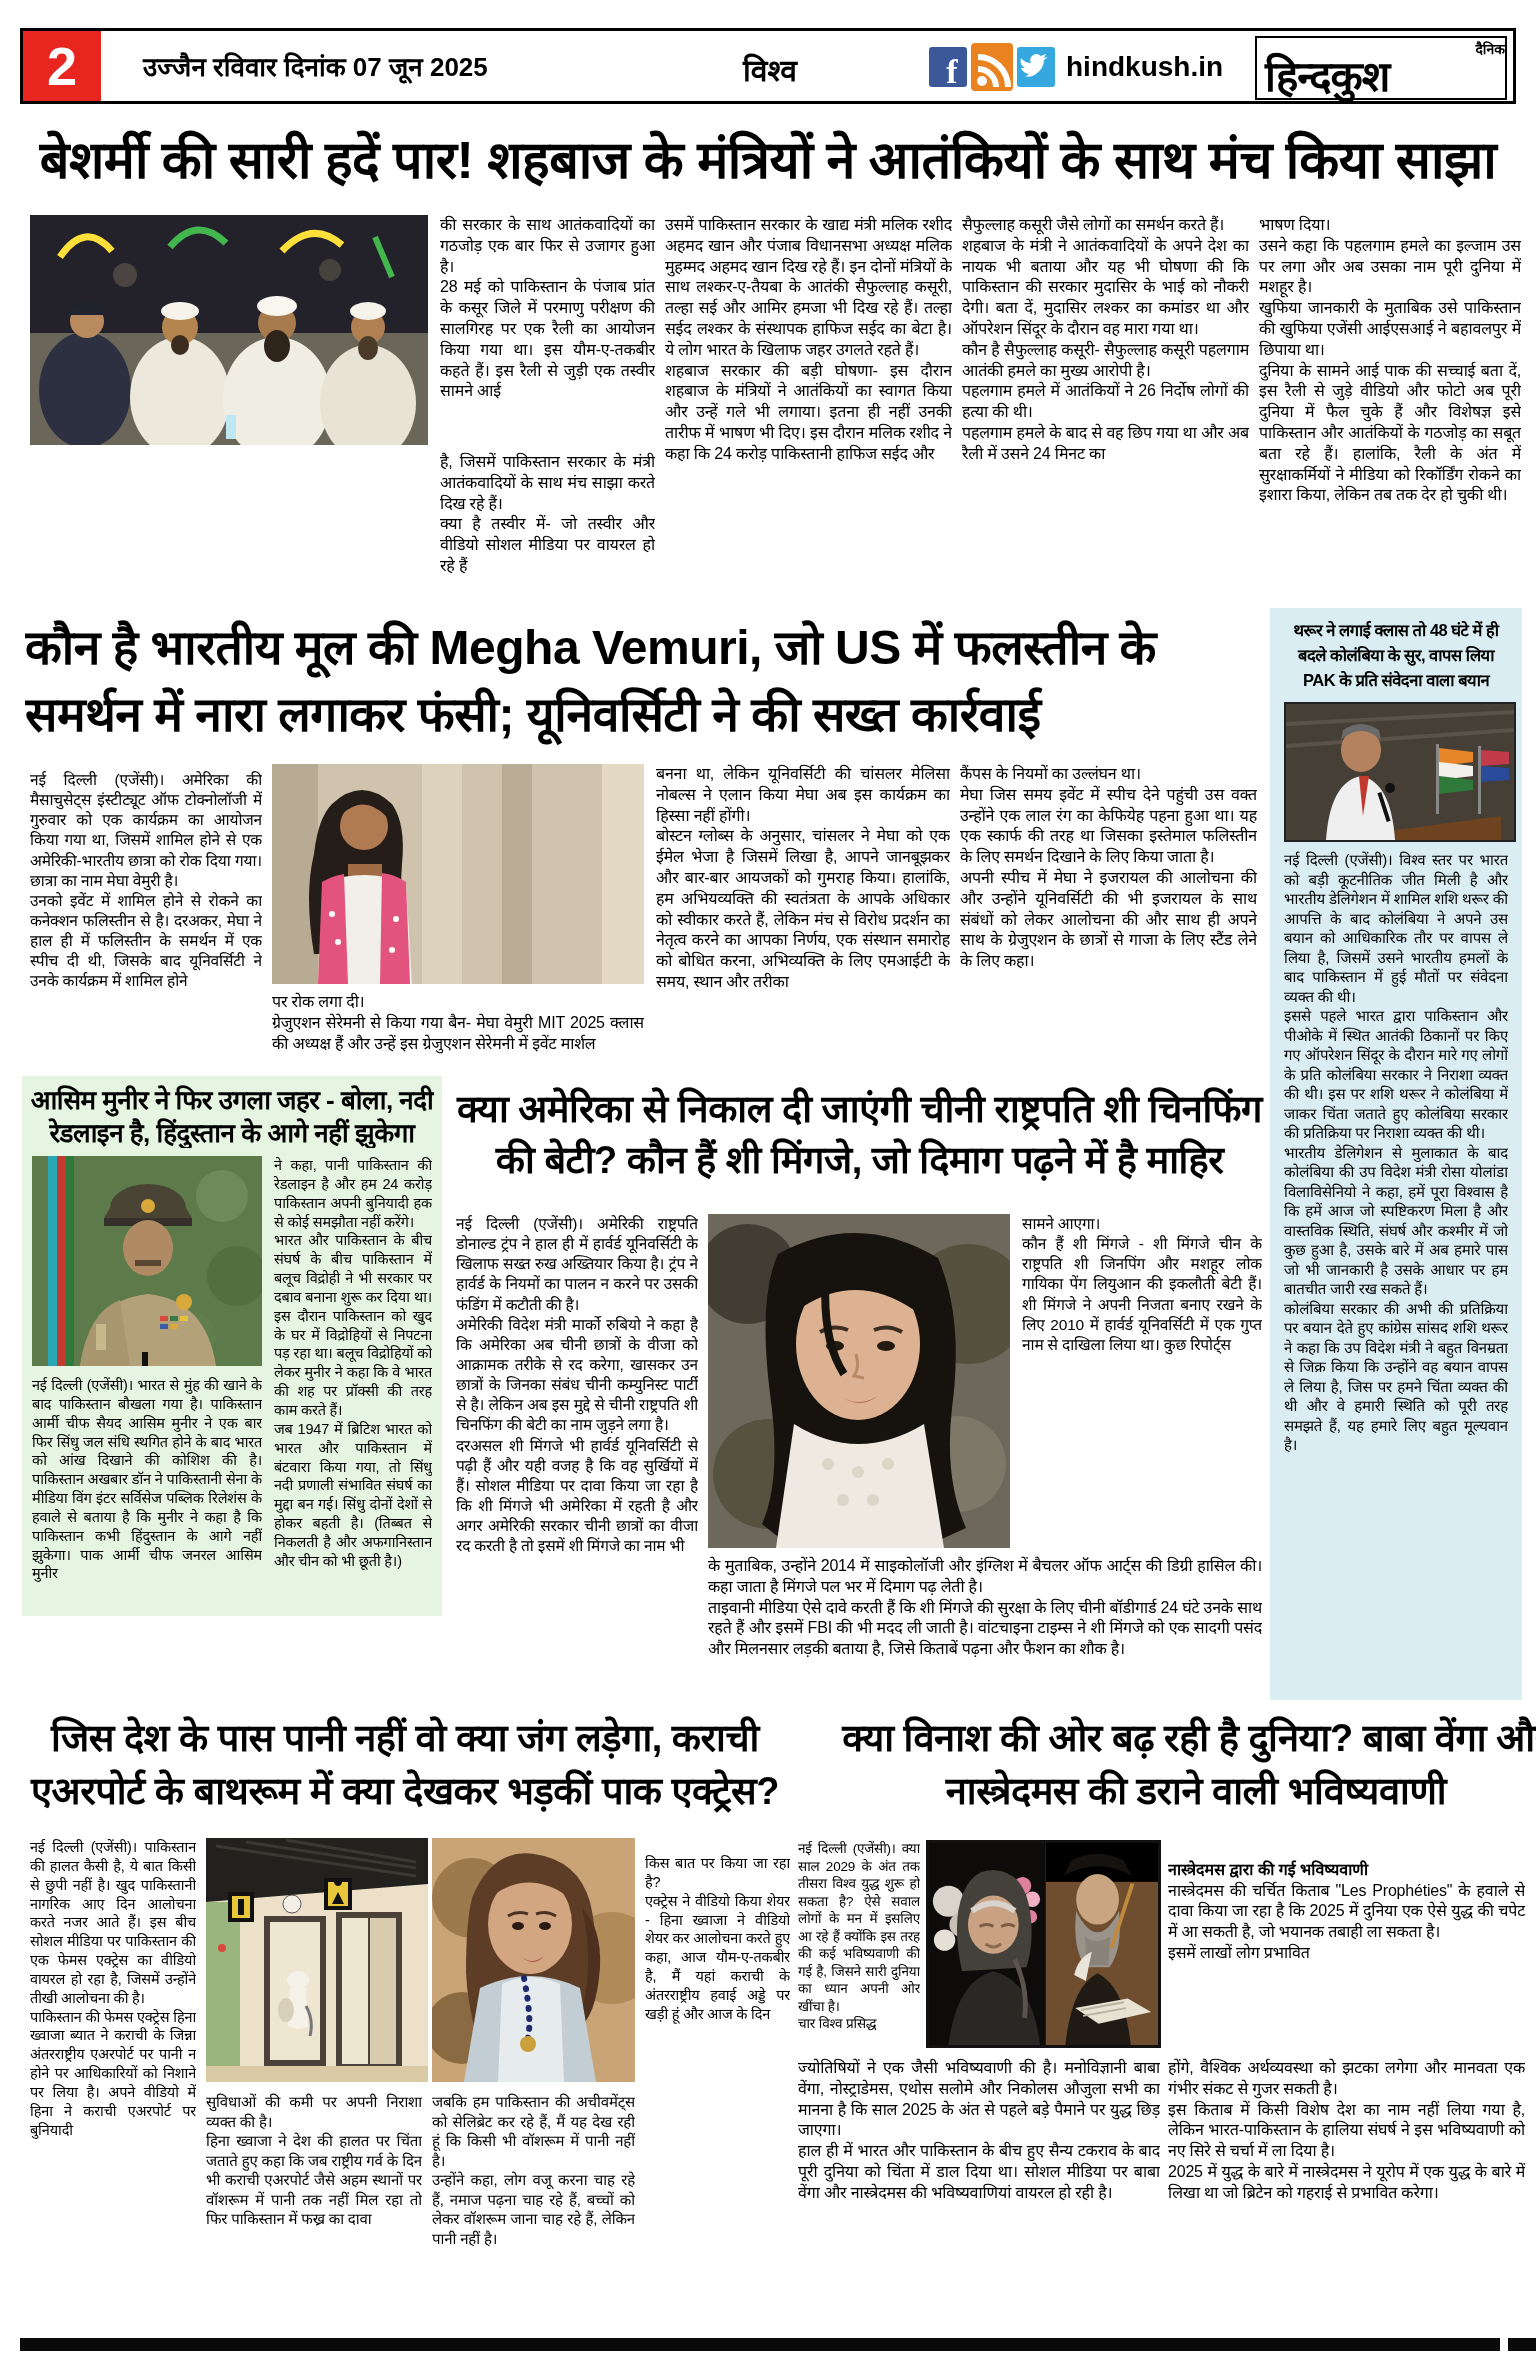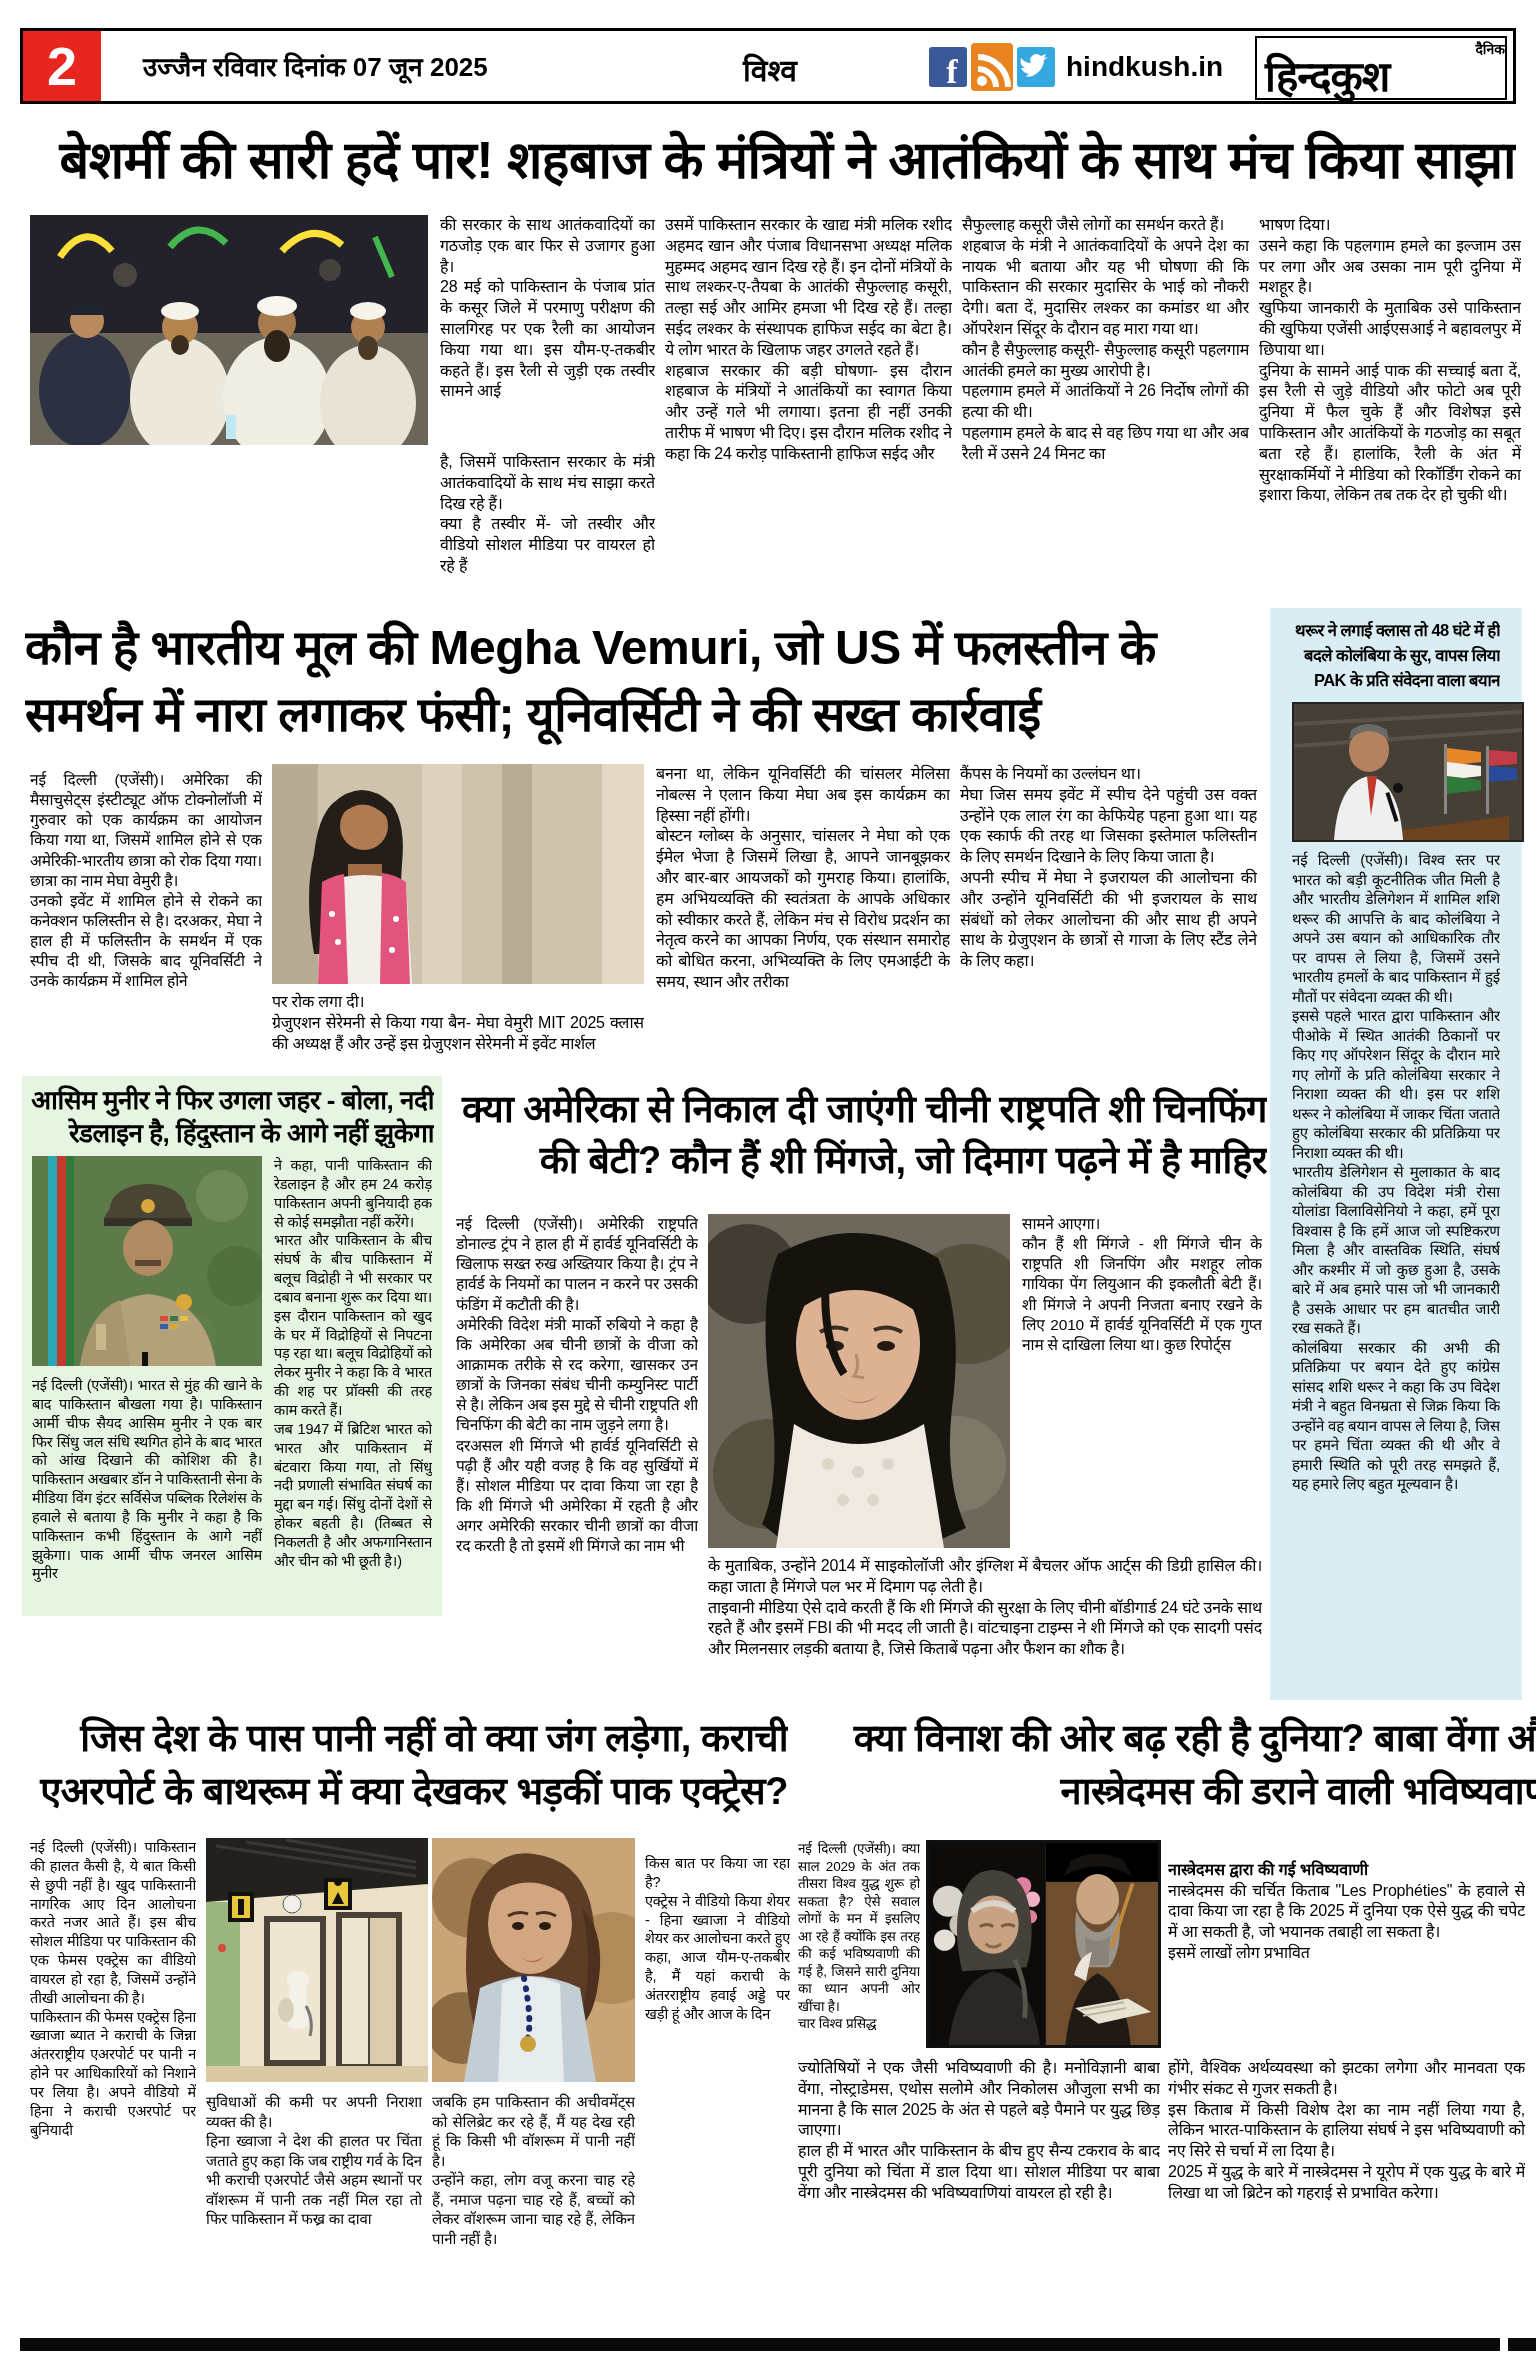--- a/index.html
+++ b/index.html
@@ -1,21 +1,21 @@
 <!DOCTYPE html>
 <html lang="hi"><head>
 <meta charset="utf-8">
 <style>
   html,body{margin:0;padding:0;background:#ffffff;}
   .page{position:relative;width:1536px;height:2363px;background:#fff;overflow:hidden;
         font-family:"Liberation Sans","DejaVu Sans",sans-serif;color:#000;}
   .abs{position:absolute;box-sizing:border-box;}
   .txt{font-size:16px;line-height:1.3;text-align:justify;white-space:pre-line;
        overflow:hidden;letter-spacing:-0.2px;}
-  .hl{font-weight:800;color:#000;text-align:right;letter-spacing:-0.5px;overflow:hidden;}
+  .hl{font-weight:800;color:#000;text-align:center;letter-spacing:-0.5px;overflow:hidden;}
   .photo{overflow:hidden;}
   .photo svg{display:block;width:100%;height:100%;}
   
   .hdr{border:3px solid #000;display:flex;align-items:center;background:#fff;}
   .pagenum{width:78px;height:100%;background:#e8251f;color:#fff;display:flex;
            align-items:center;justify-content:center;font-size:54px;font-weight:800;}
   .dateline{font-size:26px;font-weight:700;margin-left:42px;}
   .section{font-size:30px;font-weight:800;position:absolute;left:720px;top:18px;}
   .social{position:absolute;left:905px;top:10px;display:flex;align-items:center;gap:2px;}
   .siteurl{font-size:28px;font-weight:700;margin-left:8px;}
@@ -137,21 +137,21 @@
     </svg>
   </div>
   <div class="abs txt" style="left:272px;top:992px;width:372px;height:74px;font-size:16px;">पर रोक लगा दी।
 ग्रेजुएशन सेरेमनी से किया गया बैन- मेघा वेमुरी MIT 2025 क्लास की अध्यक्ष हैं और उन्हें इस ग्रेजुएशन सेरेमनी में इवेंट मार्शल</div>
   <div class="abs txt" style="left:656px;top:764px;width:294px;height:302px;">बनना था, लेकिन यूनिवर्सिटी की चांसलर मेलिसा नोबल्स ने एलान किया मेघा अब इस कार्यक्रम का हिस्सा नहीं होंगी।
 बोस्टन ग्लोब्स के अनुसार, चांसलर ने मेघा को एक ईमेल भेजा है जिसमें लिखा है, आपने जानबूझकर और बार-बार आयजकों को गुमराह किया। हालांकि, हम अभियव्यक्ति की स्वतंत्रता के आपके अधिकार को स्वीकार करते हैं, लेकिन मंच से विरोध प्रदर्शन का नेतृत्व करने का आपका निर्णय, एक संस्थान समारोह को बोधित करना, अभिव्यक्ति के लिए एमआईटी के समय, स्थान और तरीका</div>
   <div class="abs txt" style="left:960px;top:764px;width:297px;height:302px;">कैंपस के नियमों का उल्लंघन था।
 मेघा जिस समय इवेंट में स्पीच देने पहुंची उस वक्त उन्होंने एक लाल रंग का केफियेह पहना हुआ था। यह एक स्कार्फ की तरह था जिसका इस्तेमाल फलिस्तीन के लिए समर्थन दिखाने के लिए किया जाता है।
 अपनी स्पीच में मेघा ने इजरायल की आलोचना की और उन्होंने यूनिवर्सिटी की भी इजरायल के साथ संबंधों को लेकर आलोचना की और साथ ही अपने साथ के ग्रेजुएशन के छात्रों से गाजा के लिए स्टैंड लेने के लिए कहा।</div>
 
-  <div class="abs bluebox" style="left:1270px;top:608px;width:252px;height:1092px;padding:10px 22px;">
+  <div class="abs bluebox" style="left:1270px;top:608px;width:252px;height:1092px;padding:10px 14px;">
     <div class="hl" style="font-size:16.5px;line-height:1.5;">थरूर ने लगाई क्लास तो 48 घंटे में ही बदले कोलंबिया के सुर, वापस लिया PAK के प्रति संवेदना वाला बयान</div>
     <div class="photo" style="width:228px;height:136px;margin:10px auto 8px auto;border:2px solid #222;">
       <svg viewBox="0 0 228 136" preserveAspectRatio="none">
         <rect width="228" height="136" fill="#453f36"></rect>
         <path d="M0,20 L228,8 M0,42 L228,26" stroke="#5a5248" stroke-width="4"></path>
         <rect x="150" y="40" width="3" height="70" fill="#888"></rect>
         <path d="M153,44 l34,4 l0,10 -34,4z" fill="#e8862a"></path>
           <path d="M153,58 l34,4 l0,10 -34,4z" fill="#f2f0ea"></path>
           <path d="M153,72 l34,4 l0,10 -34,4z" fill="#2f7a3a"></path>
         <rect x="192" y="42" width="3" height="68" fill="#888"></rect>

